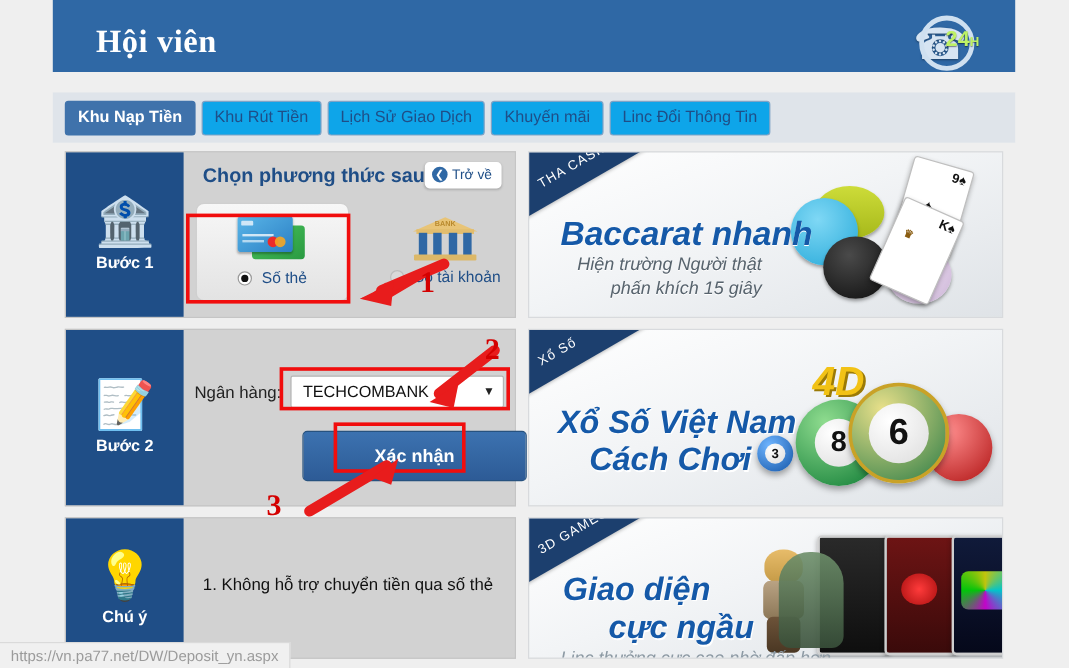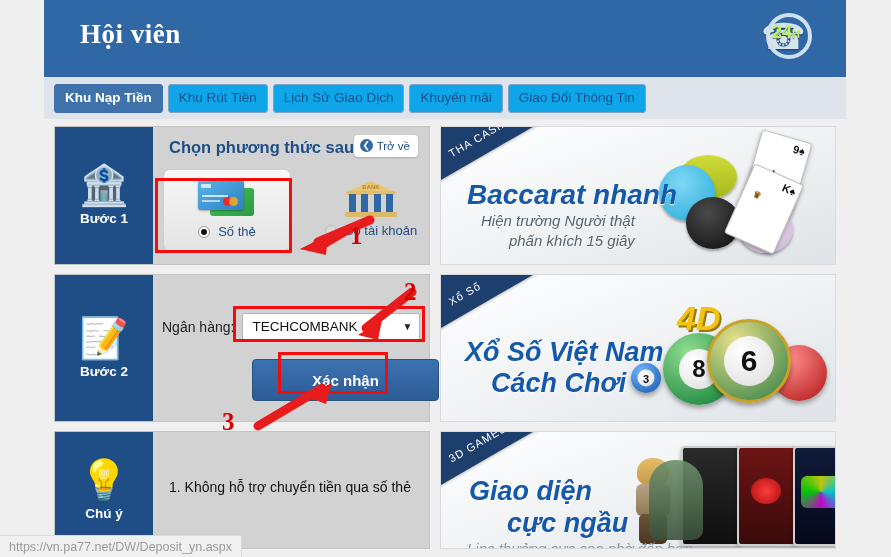--- a/index.html
+++ b/index.html
@@ -6,22 +6,23 @@
   body{
     width:891px;height:557px;overflow:hidden;
     background:#efefef;
     font-family:"Liberation Sans",sans-serif;
     position:relative;
   }
   .page{position:absolute;left:44px;top:0;width:802px;height:557px;}
 
   
   .header{
-    position:absolute;left:0;top:0;width:802px;height:77px;
+    position:absolute;left:0;top:0;width:802px;height:60px;
     background:#2f68a5;
+    text-align:right;
   }
   .brand{
     position:absolute;left:36px;top:19px;
     color:#ffffff;font-size:27px;font-weight:bold;
     font-family:"Liberation Serif",serif;letter-spacing:.5px;
   }
   .hotline{
     position:absolute;right:30px;top:9px;width:56px;height:58px;
   }
   .hot-circle{
@@ -234,21 +235,21 @@
       <div class="hot-num"><span>24</span><small>H</small></div>
     </div>
   </div>
 
   <div class="tabbar">
     <div class="tabs">
       <div class="tab active">Khu Nạp Tiền</div>
       <div class="tab">Khu Rút Tiền</div>
       <div class="tab">Lịch Sử Giao Dịch</div>
       <div class="tab">Khuyến mãi</div>
-      <div class="tab">Giao Đổi Thông Tin</div>
+      <div class="tab">Linc Đổi Thông Tin</div>
     </div>
   </div>
 
   <div class="content">
 
     <div class="left-col">
 
       <div class="stepcard s1">
         <div class="step-side">
           <div class="step-ico">🏦</div>

